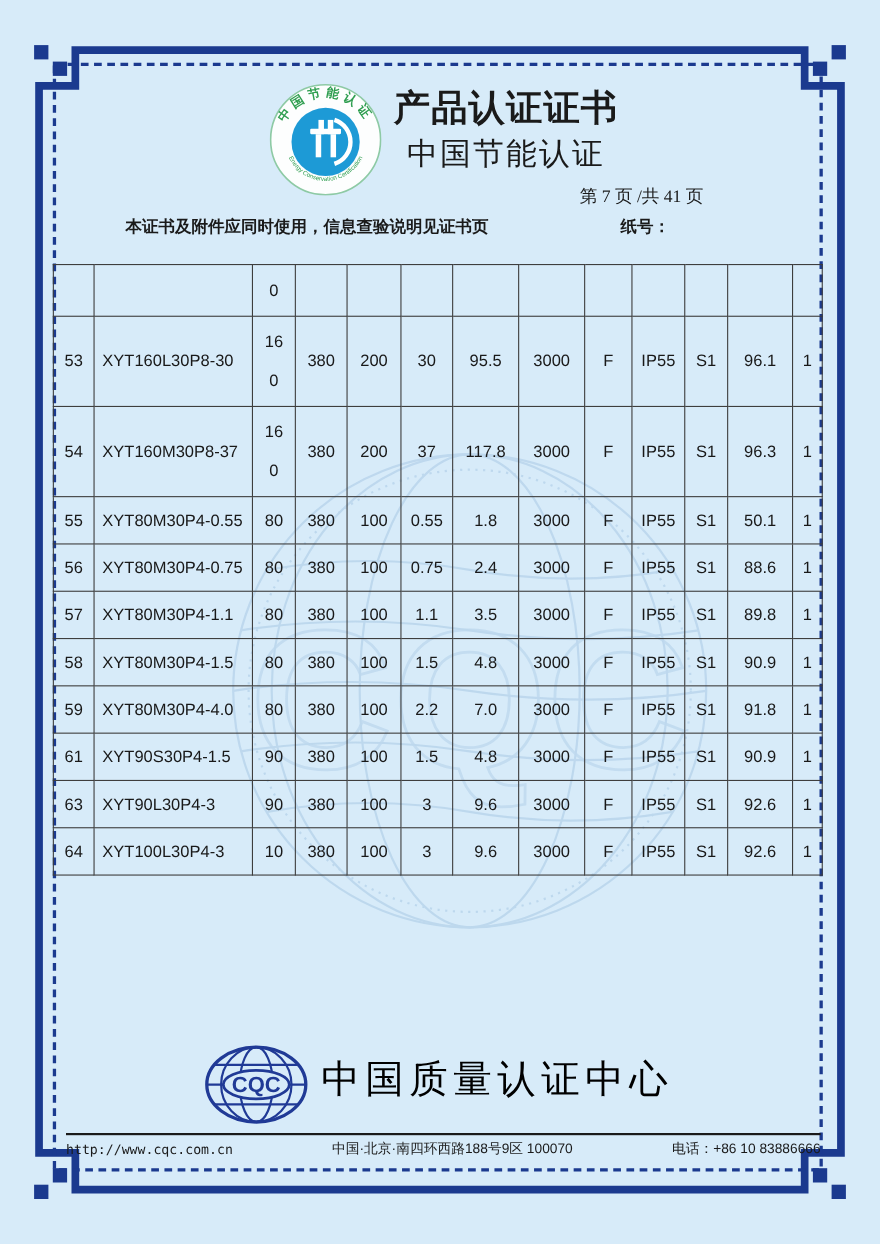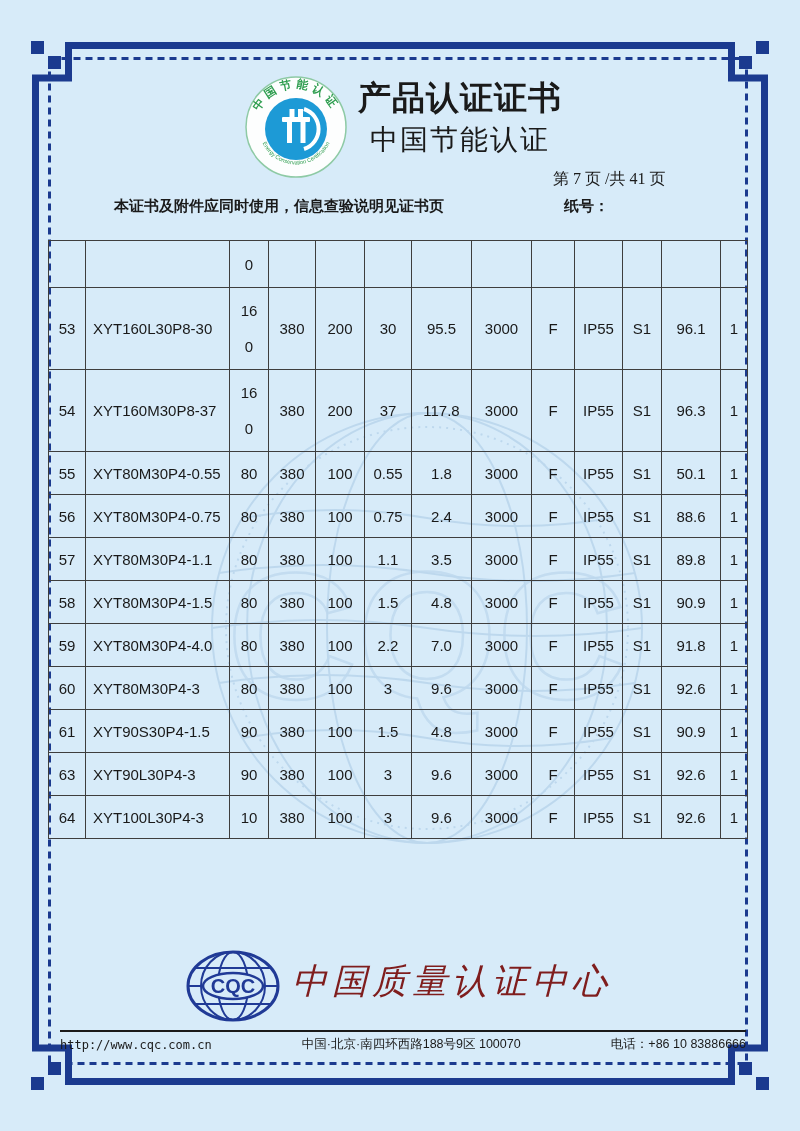--- a/index.html
+++ b/index.html
@@ -11,35 +11,35 @@
   .border-svg{left:0;top:0;pointer-events:none;}
   
   .watermark{left:167px;top:368px;width:520px;height:520px;pointer-events:none;}
   
   .logo{left:245px;top:76px;width:102px;height:102px;}
   .title{left:340px;top:80px;width:240px;margin:0;text-align:center;
          font-size:33px;font-weight:bold;letter-spacing:1px;line-height:1.1;}
   .subtitle{left:340px;top:121px;width:240px;margin:0;text-align:center;
          font-size:28px;font-weight:normal;letter-spacing:2px;}
   .cert-line{left:118px;top:169px;font-family:"Liberation Serif",serif;font-size:16px;}
-  .page-info{left:553px;top:169px;font-family:"Liberation Serif",serif;font-size:16px;}
+  .page-info{left:527px;top:169px;font-family:"Liberation Serif",serif;font-size:16px;}
   .notice{left:114px;top:197px;font-size:15px;font-weight:bold;}
   .paper-no{left:564px;top:197px;font-size:15px;font-weight:bold;}
   
   .spec-table{left:48px;top:240px;border-collapse:collapse;table-layout:fixed;width:699px;
               background:transparent;}
   .spec-table td{border:1px solid #3e3e3e;text-align:center;font-size:15px;color:#191919;
                  padding:0;height:42px;vertical-align:middle;overflow:hidden;}
   .spec-table td.model{text-align:left;padding-left:7px;}
   .spec-table tr.r-partial td{height:46px;}
   .spec-table tr.r-tall td{height:81px;}
   .spec-table td.wrap{white-space:pre-line;line-height:2.4;}
   
   .footer-logo{left:183px;top:946px;width:100px;height:80px;}
-  .org-name{left:292px;top:958px;font-size:35px;letter-spacing:5px;color:#7f1d1d;font-weight:500;font-style:italic;}
+  .org-name{left:292px;top:958px;font-size:35px;letter-spacing:5px;color:#000000;font-weight:500;}
   .separator{left:60px;top:1030px;width:686px;height:2px;background:#1a1a1a;}
   .contact{left:0;top:1036px;width:800px;box-sizing:border-box;padding:0 54px 0 60px;
            display:flex;justify-content:space-between;align-items:center;font-size:12px;}
   .website{font-family:"DejaVu Sans Mono",monospace;font-size:12px;}
   .address{font-size:12.5px;}
   .phone{font-size:12.5px;}
 </style>
 </head>
 <body>
 
@@ -241,35 +241,20 @@
           <td>2.2</td>
           <td>7.0</td>
           <td>3000</td>
           <td>F</td>
           <td>IP55</td>
           <td>S1</td>
           <td>91.8</td>
           <td>1</td>
         </tr>
         <tr>
-          <td>60</td>
-          <td class="model">XYT80M30P4-3</td>
-          <td>80</td>
-          <td>380</td>
-          <td>100</td>
-          <td>3</td>
-          <td>9.6</td>
-          <td>3000</td>
-          <td>F</td>
-          <td>IP55</td>
-          <td>S1</td>
-          <td>92.6</td>
-          <td>1</td>
-        </tr>
-        <tr>
           <td>61</td>
           <td class="model">XYT90S30P4-1.5</td>
           <td>90</td>
           <td>380</td>
           <td>100</td>
           <td>1.5</td>
           <td>4.8</td>
           <td>3000</td>
           <td>F</td>
           <td>IP55</td>

